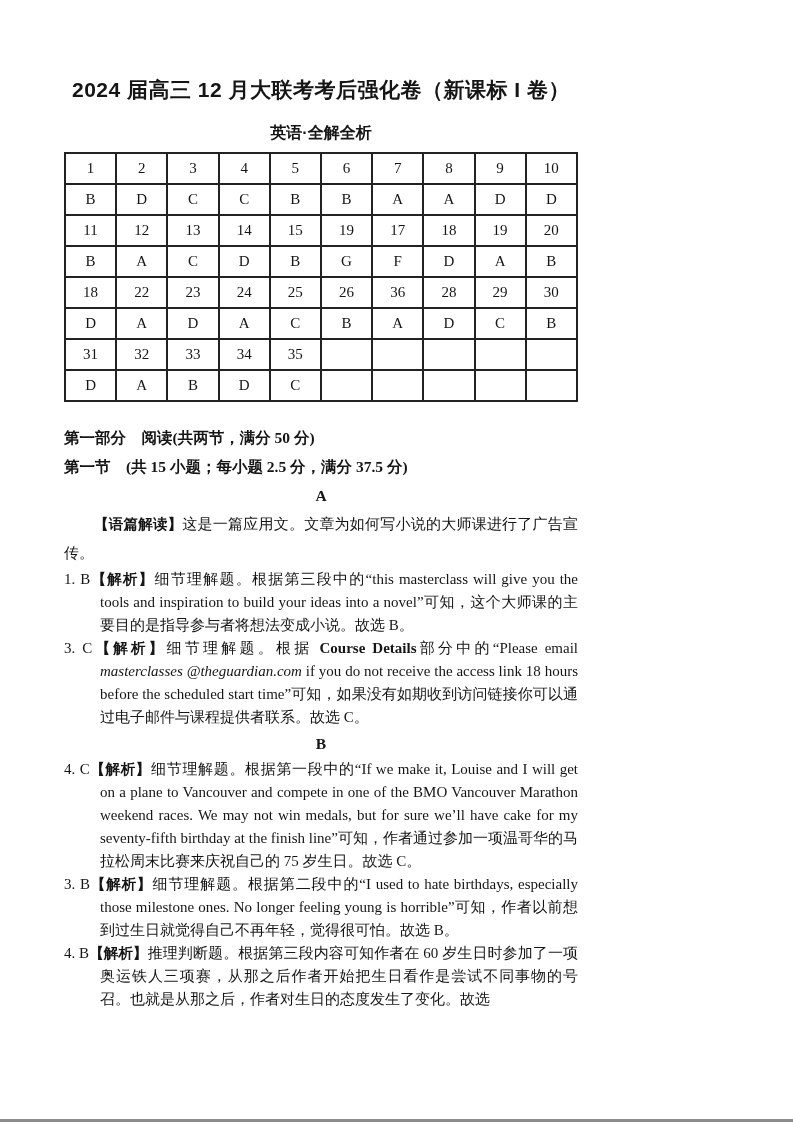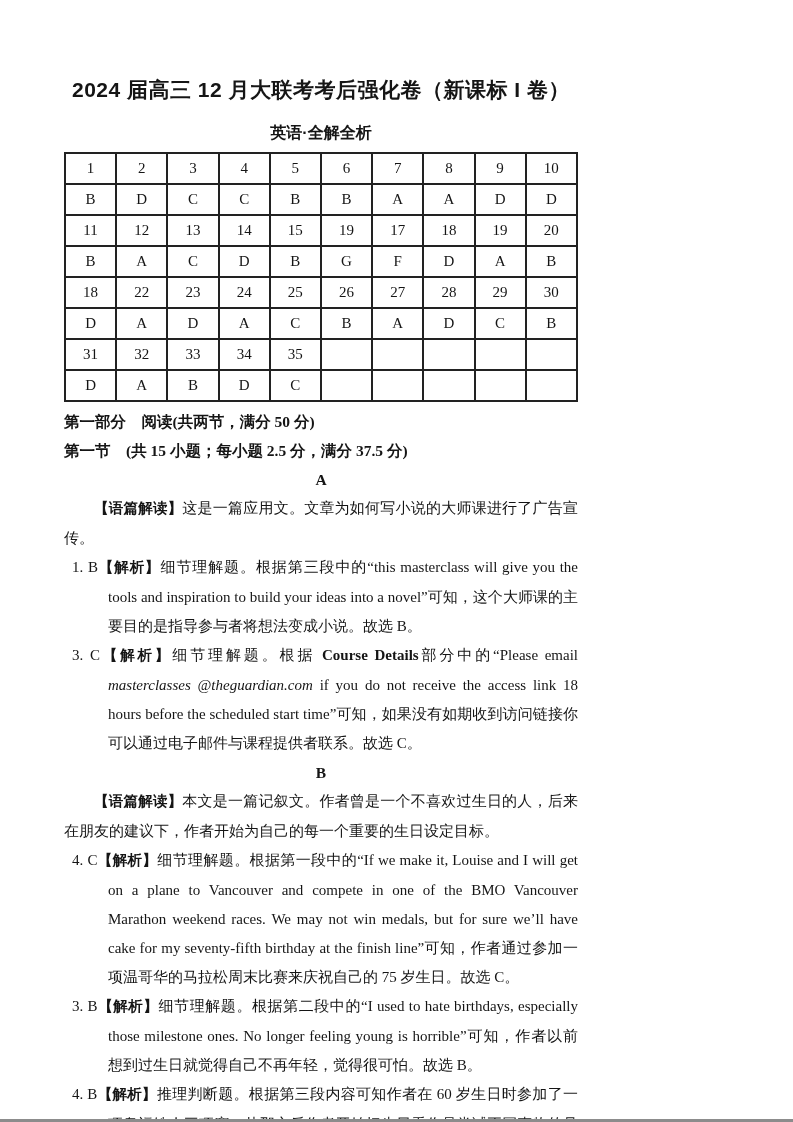--- a/index.html
+++ b/index.html
@@ -47,43 +47,43 @@
     text-align: center;
     vertical-align: middle;
     font-size: 15px;
     padding: 0;
   }
   .part-heading, .section-heading {
     font-weight: bold;
     font-size: 15.5px;
     line-height: 29px;
   }
-  .part-heading { margin-top: 5px; }
+  .part-heading { margin-top: 21px; }
   .passage-letter {
     text-align: center;
     font-weight: bold;
     font-size: 15.5px;
     line-height: 29px;
   }
   .intro {
     font-size: 15px;
     line-height: 29px;
     text-indent: 2em;
     text-align: justify;
   }
   .intro .tag, .item .tag {
     font-weight: bold;
-    font-family: Liberation Mono, monospace;
+    font-family: Liberation Serif, serif;
     font-size: 14.5px;
   }
   .item {
     font-size: 15px;
-    line-height: 29px;
+    line-height: 23px;
     text-align: justify;
-    margin-left: 8px;
+    margin-left: 0;
     padding-left: 36px;
     text-indent: -36px;
   }
   .seg-b { font-weight: bold; }
   .seg-i { font-style: italic; }
   .page-bottom-edge {
     position: absolute;
     left: 0;
     bottom: 0;
     width: 793px;
@@ -148,21 +148,21 @@
           <td>A</td>
           <td>B</td>
         </tr>
         <tr>
           <td>18</td>
           <td>22</td>
           <td>23</td>
           <td>24</td>
           <td>25</td>
           <td>26</td>
-          <td>27</td>
+          <td>36</td>
           <td>28</td>
           <td>29</td>
           <td>30</td>
         </tr>
         <tr>
           <td>D</td>
           <td>A</td>
           <td>D</td>
           <td>A</td>
           <td>C</td>
@@ -201,20 +201,19 @@
 
   <div class="part-heading">第一部分　阅读(共两节，满分 50 分)</div>
   <div class="section-heading">第一节　(共 15 小题；每小题 2.5 分，满分 37.5 分)</div>
 
   <div>
       <div class="passage-letter">A</div>
       <div class="intro"><span class="tag">【语篇解读】</span><span>这是一篇应用文。文章为如何写小说的大师课进行了广告宣传。</span></div>
       <div class="item"><span class="prefix">1. B</span><span class="tag">【解析】</span><span>细节理解题。根据第三段中的“this masterclass will give you the tools and inspiration to build your ideas into a novel”可知，这个大师课的主要目的是指导参与者将想法变成小说。故选 B。</span></div>
       <div class="item"><span class="prefix">3. C</span><span class="tag">【解析】</span><span>细节理解题。根据 </span><span class="seg-b">Course Details</span><span>部分中的“Please email </span><span class="seg-i">masterclasses @theguardian.com</span><span> if you do not receive the access link 18 hours before the scheduled start time”可知，如果没有如期收到访问链接你可以通过电子邮件与课程提供者联系。故选 C。</span></div>
       <div class="passage-letter">B</div>
-      <div class="intro"><span class="tag">【语篇解读】</span><span>本文是一篇记叙文。作者曾是一个不喜欢过生日的人，后来在朋友的建议下，作者开始为自己的每一个重要的生日设定目标。</span></div>
       <div class="item"><span class="prefix">4. C</span><span class="tag">【解析】</span><span>细节理解题。根据第一段中的“If we make it, Louise and I will get on a plane to Vancouver and compete in one of the BMO Vancouver Marathon weekend races. We may not win medals, but for sure we’ll have cake for my seventy-fifth birthday at the finish line”可知，作者通过参加一项温哥华的马拉松周末比赛来庆祝自己的 75 岁生日。故选 C。</span></div>
       <div class="item"><span class="prefix">3. B</span><span class="tag">【解析】</span><span>细节理解题。根据第二段中的“I used to hate birthdays, especially those milestone ones. No longer feeling young is horrible”可知，作者以前想到过生日就觉得自己不再年轻，觉得很可怕。故选 B。</span></div>
       <div class="item"><span class="prefix">4. B</span><span class="tag">【解析】</span><span>推理判断题。根据第三段内容可知作者在 60 岁生日时参加了一项奥运铁人三项赛，从那之后作者开始把生日看作是尝试不同事物的号召。也就是从那之后，作者对生日的态度发生了变化。故选</span></div>
     </div>
 
   <div class="page-bottom-edge"></div>
 </div>
 
 </body></html>

